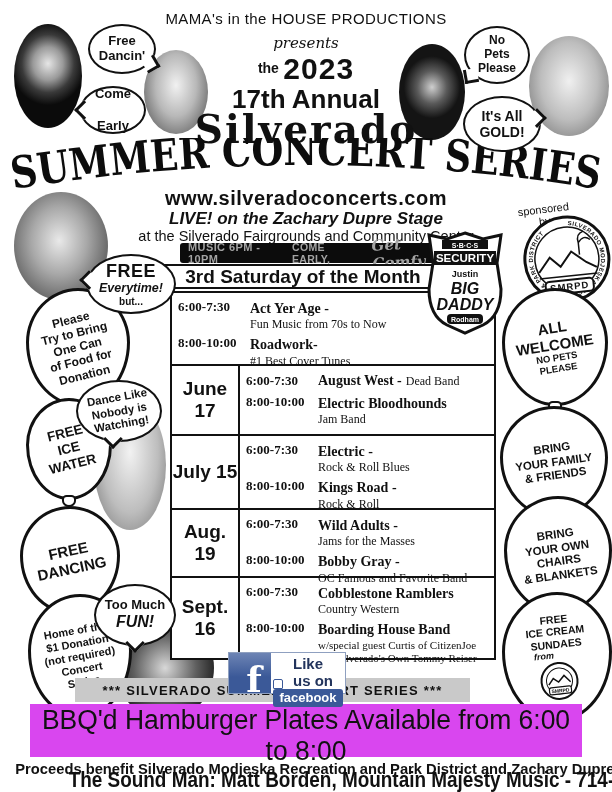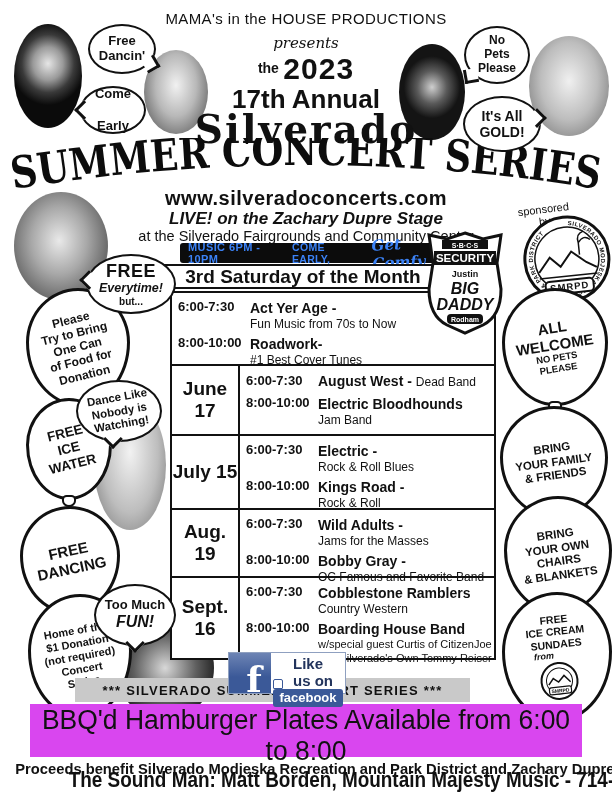--- a/index.html
+++ b/index.html
@@ -38,39 +38,39 @@
   #live{top:209px;font-size:17px;font-weight:bold;font-style:italic;}
   #venue{top:228px;font-size:14.5px;}
   #address{top:243px;font-size:14.5px;}
   #sponsored{position:absolute;left:518px;top:203px;width:52px;text-align:center;
     font-size:11px;transform:rotate(-7deg);z-index:2;line-height:1.1;}
   #sponsor-logo{position:absolute;left:522px;top:214px;width:90px;height:92px;z-index:3;transform:rotate(-6deg);}
 
   
   #music-bar{position:absolute;left:180px;top:243px;width:266px;height:20px;background:#0c0c0c;
     border-radius:3px;display:flex;align-items:center;justify-content:space-between;
-    padding:0 8px;box-sizing:border-box;z-index:2;color:#3b82f6;font-weight:bold;gap:24px;}
+    padding:0 8px;box-sizing:border-box;z-index:2;color:#a3a3a3;font-weight:bold;gap:24px;}
   #music-bar .m1{font-size:11px;letter-spacing:.4px;}
   #music-bar .m2{font-size:10.5px;letter-spacing:.3px;}
   #music-bar .m3{font-size:15px;font-style:italic;font-family:"DejaVu Serif",serif;transform:rotate(-3deg);}
 
   
   #sec-shield{position:absolute;left:426px;top:231px;width:78px;height:104px;z-index:6;}
 
   
   #sat-band{position:absolute;left:128px;top:264px;width:350px;height:25px;background:#fff;
     border:2px solid #111;border-radius:13px;display:flex;align-items:center;justify-content:center;
     font-size:19px;font-weight:bold;z-index:2;box-sizing:border-box;}
   #table{position:absolute;left:170px;top:291px;width:326px;border:2.5px solid #111;background:#fff;z-index:2;box-sizing:border-box;}
   .t-row{display:flex;}
   .t-row + .t-row{border-top:2px solid #111;}
   .t-date{width:66px;flex:none;border-right:2px solid #111;display:flex;align-items:center;
     justify-content:center;font-weight:bold;font-size:19px;text-align:center;}
   .t-slots{flex:1;display:flex;flex-direction:column;justify-content:space-evenly;padding:4px 2px 4px 6px;box-sizing:border-box;}
-  .slot{display:flex;align-items:flex-start;margin:2px 0;}
+  .slot{display:flex;align-items:flex-start;margin:2px 0;font-family:Liberation Serif, serif;}
   .slot-time{width:72px;flex:none;font-weight:bold;font-size:13px;}
   .slot-band{font-weight:bold;font-size:14px;line-height:1.15;}
   .slot-desc{font-size:12px;line-height:1.2;display:block;white-space:nowrap;}
   .slot.inline .slot-main{display:flex;align-items:baseline;gap:4px;}
   .slot.inline .slot-desc{display:inline;}
   .r1{height:71px;} .r2{height:68px;} .r3{height:72px;} .r4{height:66px;} .r5{height:80px;}
   .desc-sm{font-size:11px;}
 
   
   .bubble{position:absolute;background:#fff;border:2.5px solid #111;border-radius:50%;

